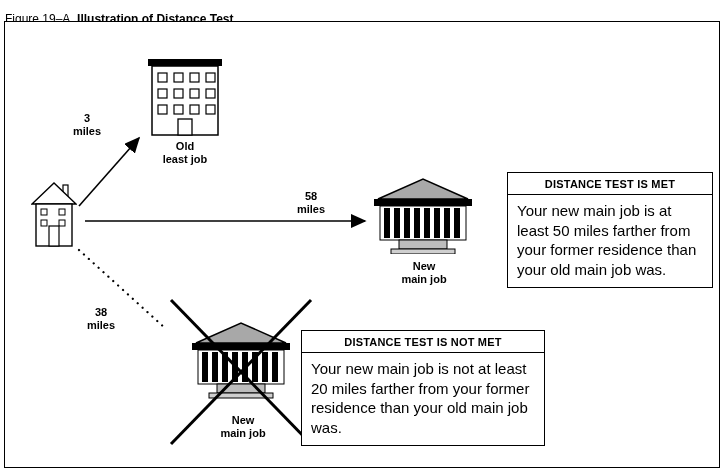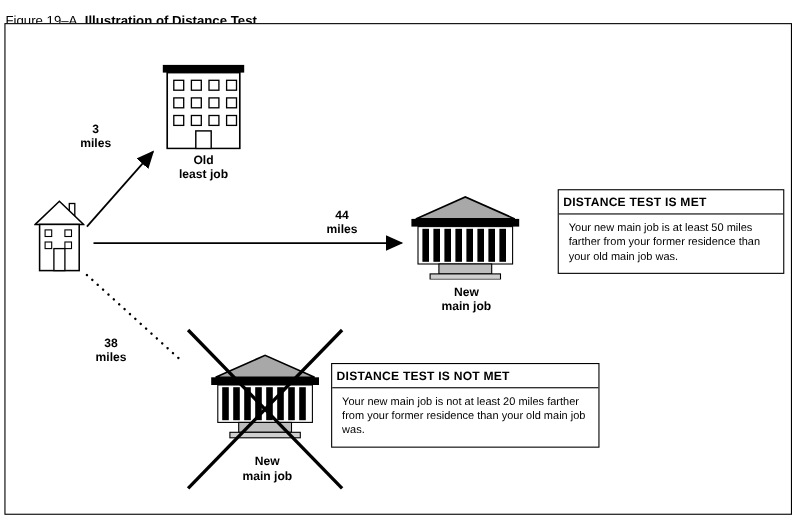--- a/index.html
+++ b/index.html
@@ -34,27 +34,27 @@
     white-space: pre-line;
   }
   .callout {
     position: absolute;
     border: 1.5px solid #000;
     background: #fff;
   }
   .callout-header {
     font-weight: bold;
     font-size: 11px;
-    text-align: left;
+    text-align: center;
     padding: 5px 4px 4px;
     border-bottom: 1.5px solid #000;
     letter-spacing: 0.2px;
   }
   .callout-body {
-    font-size: 10px;
+    font-size: 15px;
     line-height: 1.3;
     padding: 6px 9px 8px 9px;
   }
   svg { display: block; }
 </style>
 </head>
 <body>
 
 <svg width="0" height="0" style="position:absolute" aria-hidden="true">
   <defs>
@@ -122,21 +122,21 @@
       <rect x="10" y="29" width="6" height="6"></rect>
         <rect x="28" y="29" width="6" height="6"></rect>
       <rect x="10" y="40" width="6" height="6"></rect>
         <rect x="28" y="40" width="6" height="6"></rect>
     </g>
     <rect x="18" y="46" width="10" height="20" fill="#fff" stroke="#000" stroke-width="1.2"></rect>
   </svg>
 
   <div class="lbl" style="left:56px;top:90px;width:52px">3
 miles</div>
-  <div class="lbl" style="left:278px;top:168px;width:56px">44
+  <div class="lbl" style="left:278px;top:168px;width:56px">58
 miles</div>
   <div class="lbl" style="left:70px;top:284px;width:52px">38
 miles</div>
 
   <svg class="abs" style="left:368px;top:154px" width="100" height="78" viewBox="0 0 100 78">
     <use href="#classical-building"></use>
   </svg>
   <div class="lbl" style="left:376px;top:238px;width:86px">New
 main job</div>
 

